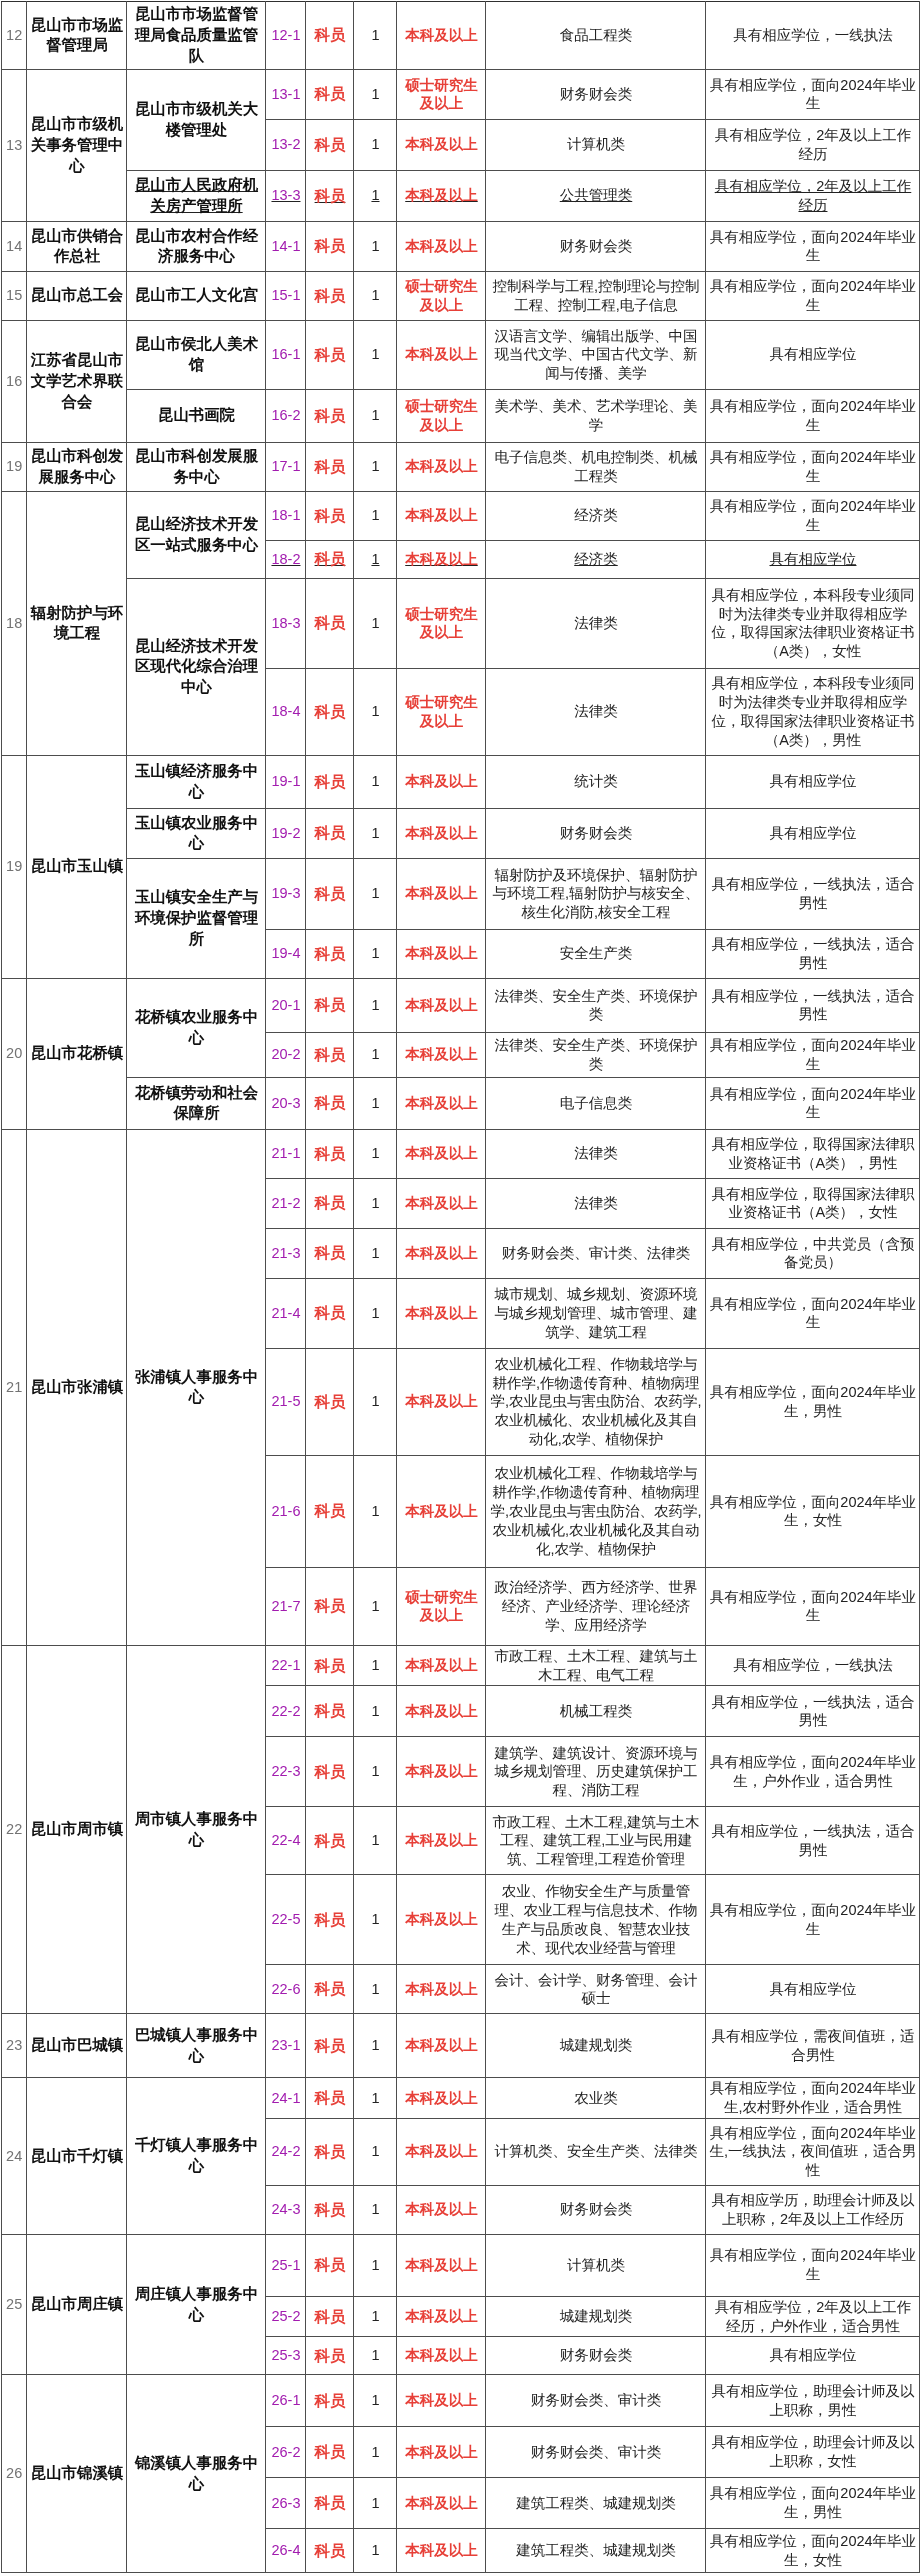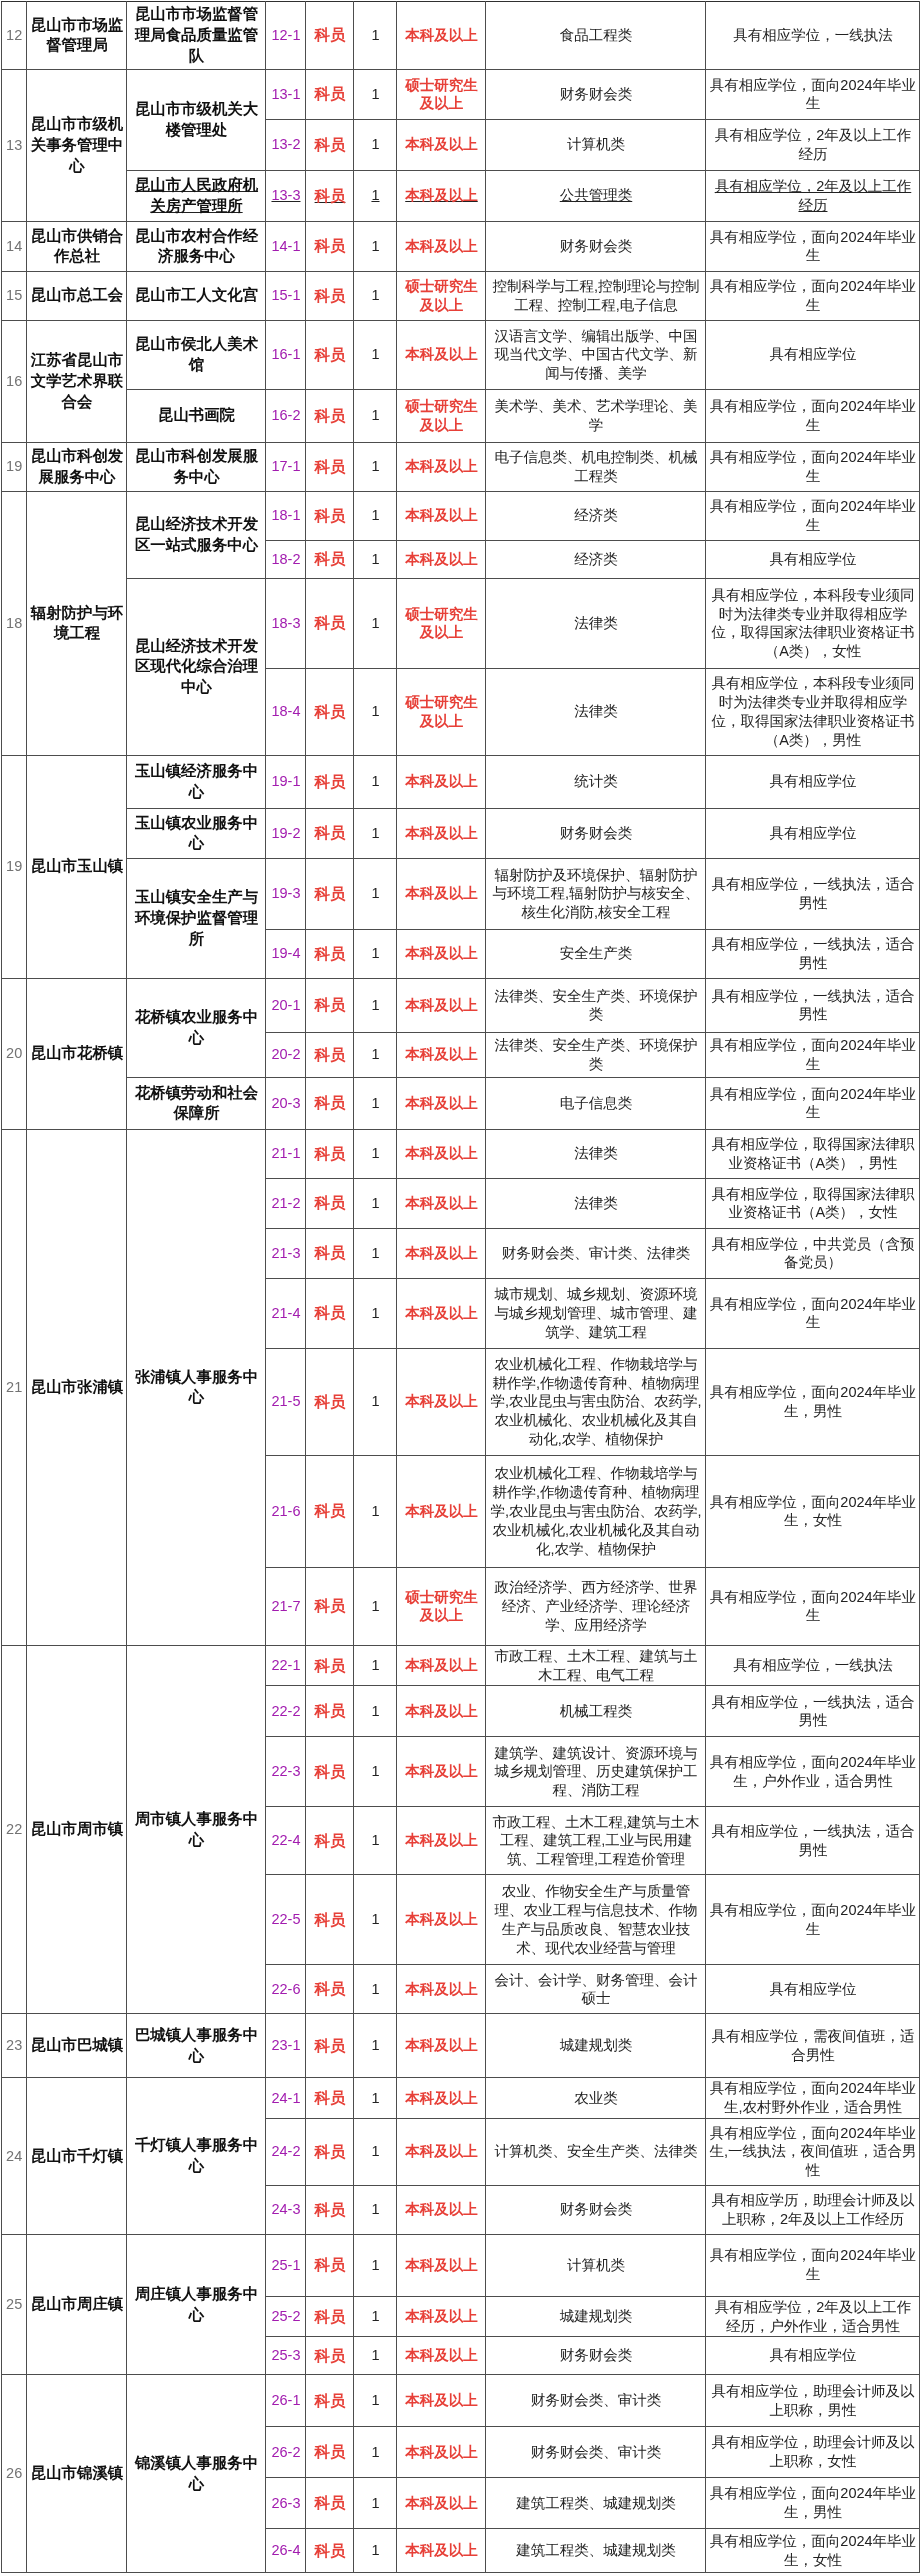--- a/index.html
+++ b/index.html
@@ -145,21 +145,21 @@
         <td class="c-no" rowspan="4">18</td>
         <td class="c-org" rowspan="4">辐射防护与环境工程</td>
         <td class="c-unit" rowspan="2">昆山经济技术开发区一站式服务中心</td>
         <td class="c-code">18-1</td>
         <td class="c-title">科员</td>
         <td class="c-count">1</td>
         <td class="c-edu">本科及以上</td>
         <td class="c-major">经济类</td>
         <td class="c-remark">具有相应学位，面向2024年毕业生</td>
       </tr>
-      <tr style="height: 38px;">
+      <tr style="height: 38px; text-decoration: underline;">
         <td class="c-code">18-2</td>
         <td class="c-title">科员</td>
         <td class="c-count">1</td>
         <td class="c-edu">本科及以上</td>
         <td class="c-major">经济类</td>
         <td class="c-remark">具有相应学位</td>
       </tr>
       <tr style="height: 90px;">
         <td class="c-unit" rowspan="2">昆山经济技术开发区现代化综合治理中心</td>
         <td class="c-code">18-3</td>

